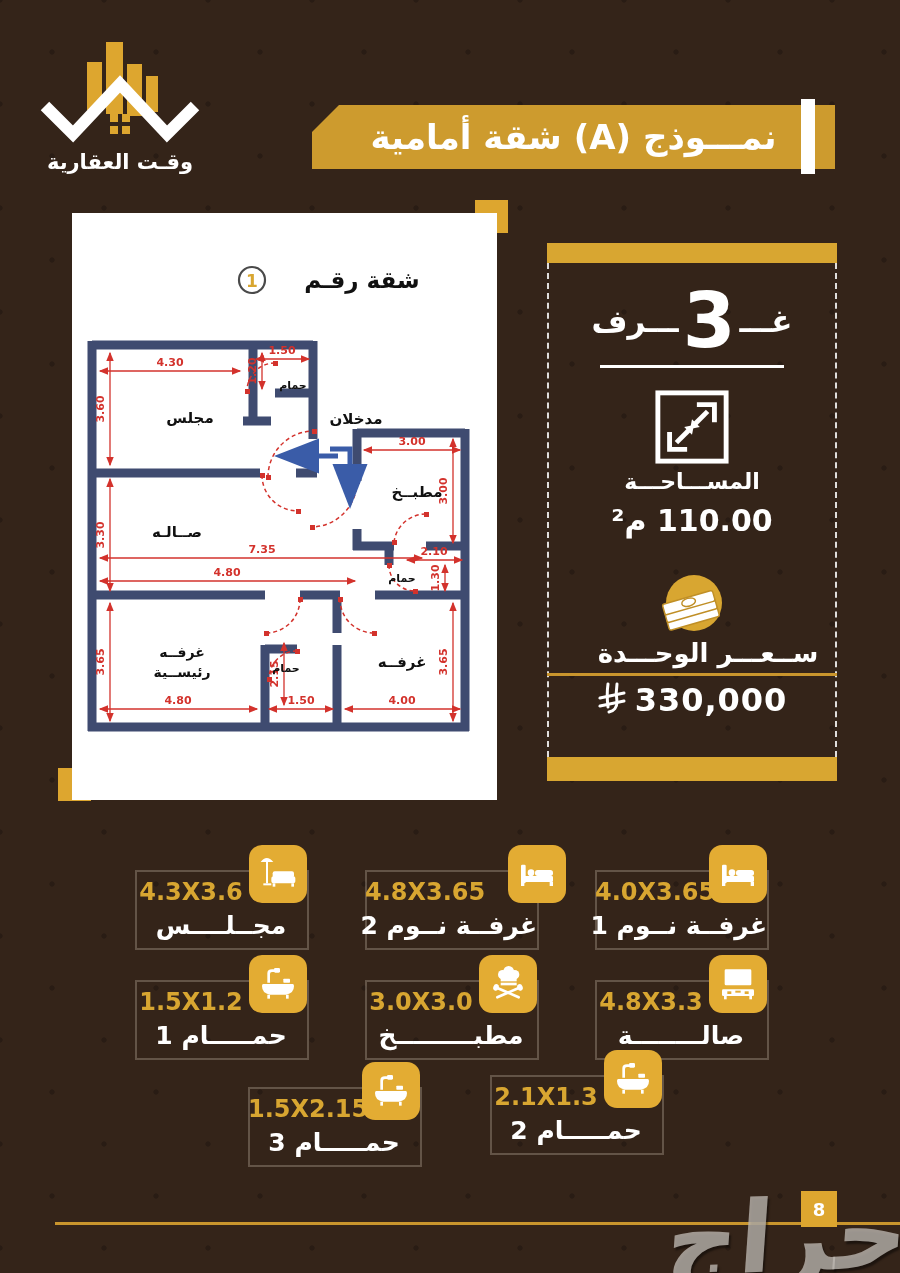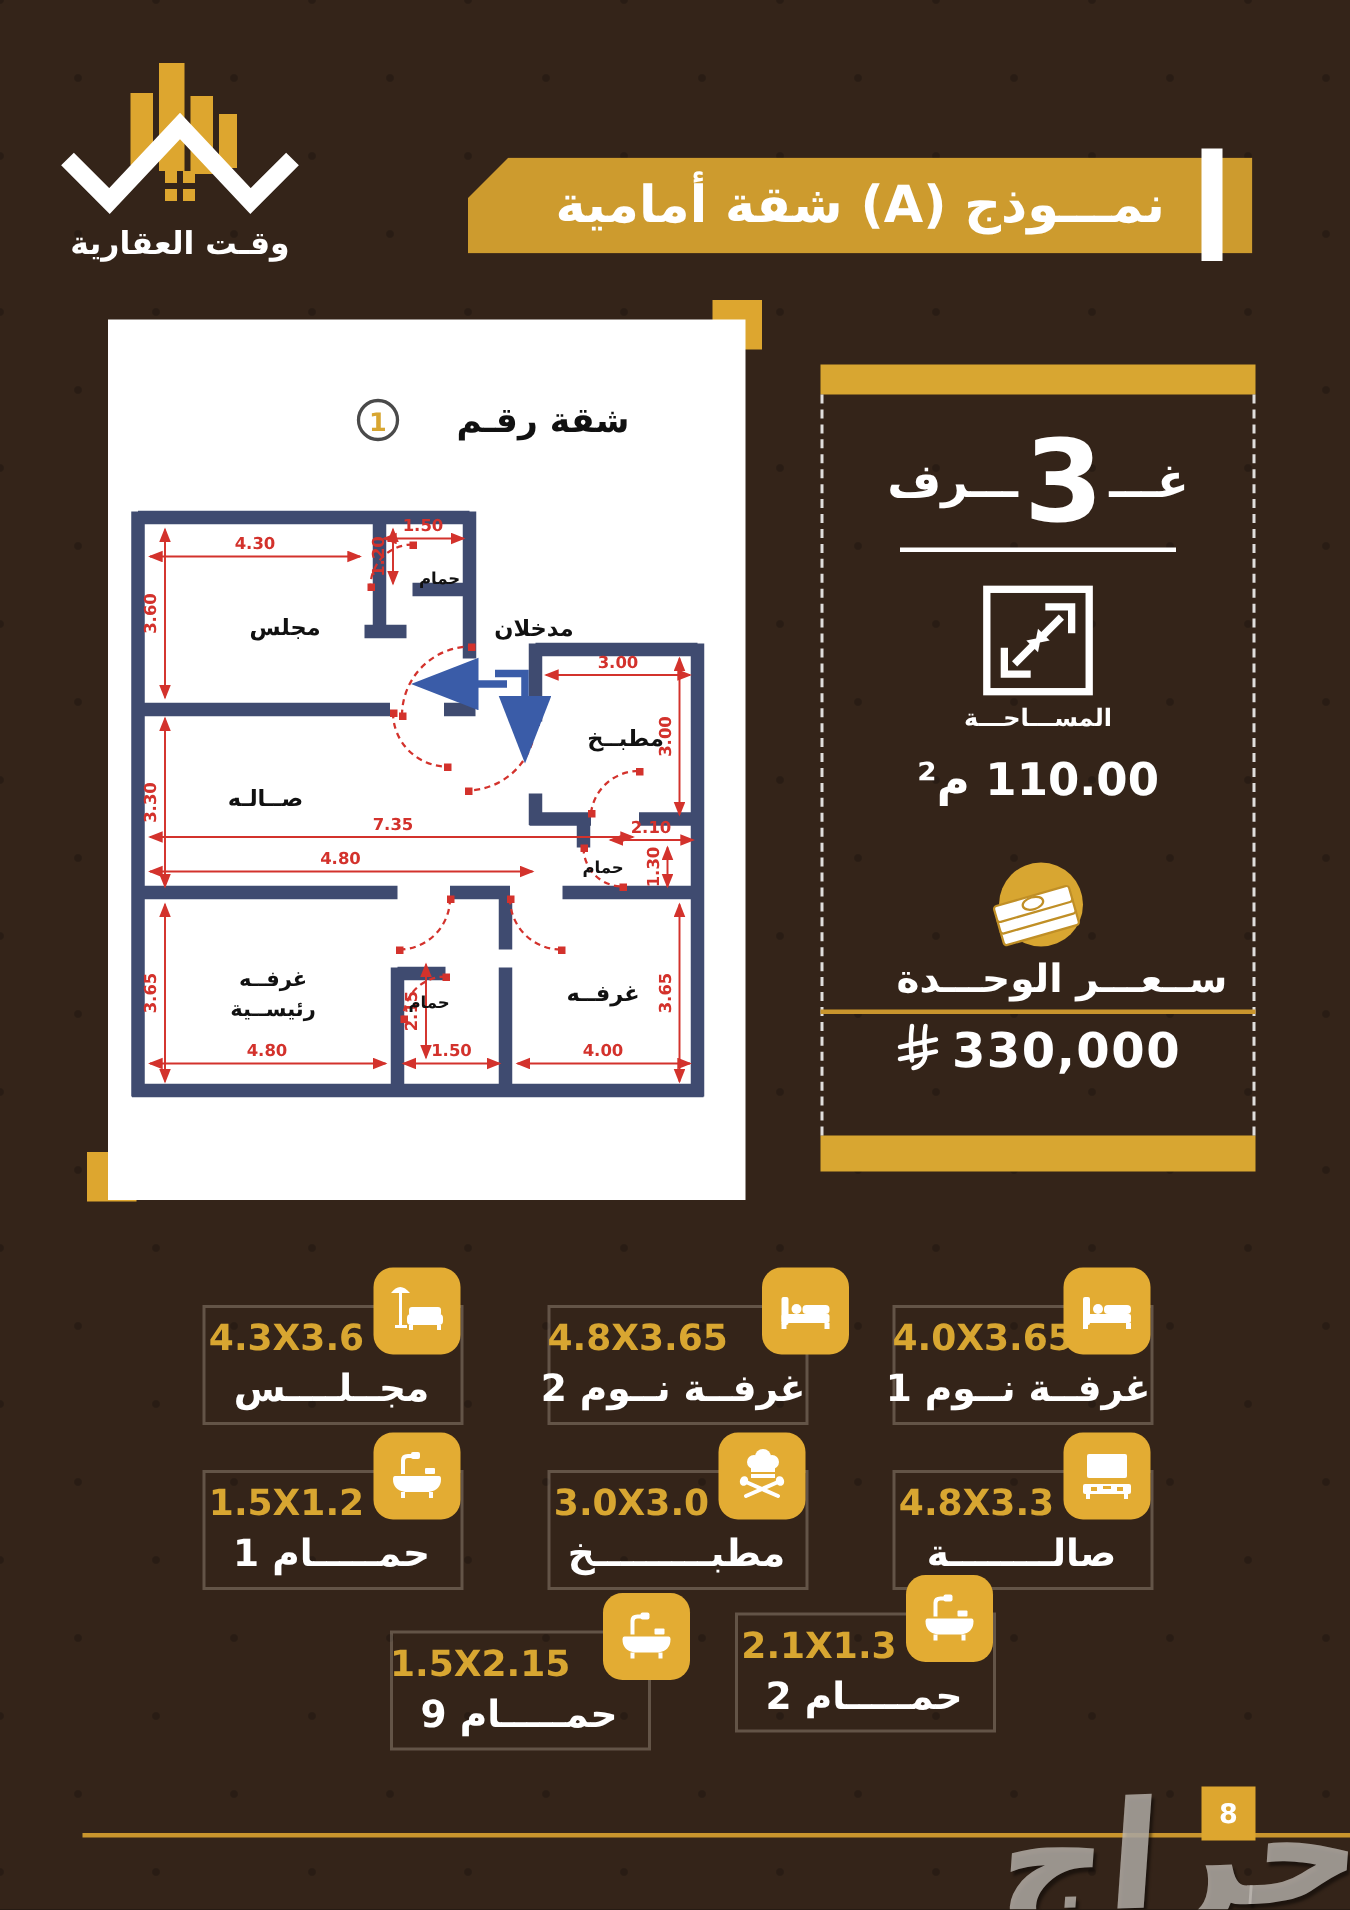--- a/index.html
+++ b/index.html
@@ -33,21 +33,21 @@
   .panel .bar.bottom{top:514px;height:24px;}
   .panel .dash{position:absolute;top:20px;height:494px;width:0;border-left:2px dashed rgba(255,255,255,0.85);}
   .panel .dash.left{left:0;}
   .panel .dash.right{left:288px;}
   .rooms-line{position:absolute;top:40px;left:0;width:290px;display:flex;direction:rtl;
     align-items:center;justify-content:center;gap:4px;}
   .rooms-line .side{font-size:31px;font-weight:700;}
   .rooms-line .big{font-size:76px;font-weight:700;line-height:76px;}
   .rooms-underline{position:absolute;top:122px;left:53px;width:184px;border-bottom:3px solid #fff;}
   .area-icon{position:absolute;left:106px;top:145px;}
-  .area-label{position:absolute;top:226px;left:0;width:290px;text-align:center;font-size:16px;font-weight:700;direction:rtl;}
+  .area-label{position:absolute;top:226px;left:0;width:290px;text-align:center;font-size:22px;font-weight:700;direction:rtl;}
   .area-value{position:absolute;top:260px;left:0;width:290px;text-align:center;font-size:30px;font-weight:700;direction:rtl;}
   .money-icon{position:absolute;left:103px;top:330px;}
   .price-label{position:absolute;top:395px;left:16px;width:290px;text-align:center;font-size:26px;font-weight:700;direction:rtl;}
   .price-divider{position:absolute;top:430px;left:0;width:290px;border-bottom:3px solid #c9952d;}
   .price-row{position:absolute;top:438px;left:0;width:290px;display:flex;align-items:center;justify-content:center;gap:8px;}
   .price-value{font-size:32px;font-weight:700;letter-spacing:1px;}
   
   .card{position:absolute;width:172px;height:100px;}
   .card-box{position:absolute;left:0;top:25px;width:170px;height:76px;border:2px solid rgba(210,195,180,0.30);}
   .card-icon{position:absolute;right:0;top:0;width:58px;height:58px;background:#e3ac33;border-radius:13px;
@@ -359,24 +359,24 @@
         <rect x="6" y="38" width="48" height="10" rx="2"></rect>
         <rect x="26" y="40" width="8" height="3" fill="#e3ac33"></rect>
         <rect x="9" y="48" width="4" height="5"></rect>
           <rect x="47" y="48" width="4" height="5"></rect>
         <rect x="14" y="41" width="6" height="4" fill="#e3ac33"></rect>
           <rect x="40" y="41" width="6" height="4" fill="#e3ac33"></rect>
       </svg>
     </div>
   </div>
 
-  <div class="card" style="left:260px;top:1062px;padding-left:28px;">
+  <div class="card" style="left:248px;top:1062px;">
     <div class="card-box"></div>
     <div class="card-size">1.5X2.15</div>
-    <div class="card-label">حمـــــام 9</div>
+    <div class="card-label">حمـــــام 3</div>
     <div class="card-icon">
       <svg width="40" height="40" viewBox="0 0 60 60" fill="#fff">
         <path d="M14,28 V14 Q14,8 21,8 H26 V12 H21 Q18,12 18,15 V28 Z"></path>
         <rect x="24" y="6" width="9" height="7" rx="2"></rect>
         <rect x="38" y="22" width="10" height="6" rx="1"></rect>
         <path d="M8,30 H52 Q54,30 54,33 Q54,44 42,46 H18 Q6,44 6,33 Q6,30 8,30 Z"></path>
         <rect x="14" y="46" width="4" height="6"></rect>
           <rect x="42" y="46" width="4" height="6"></rect>
       </svg>
     </div>

